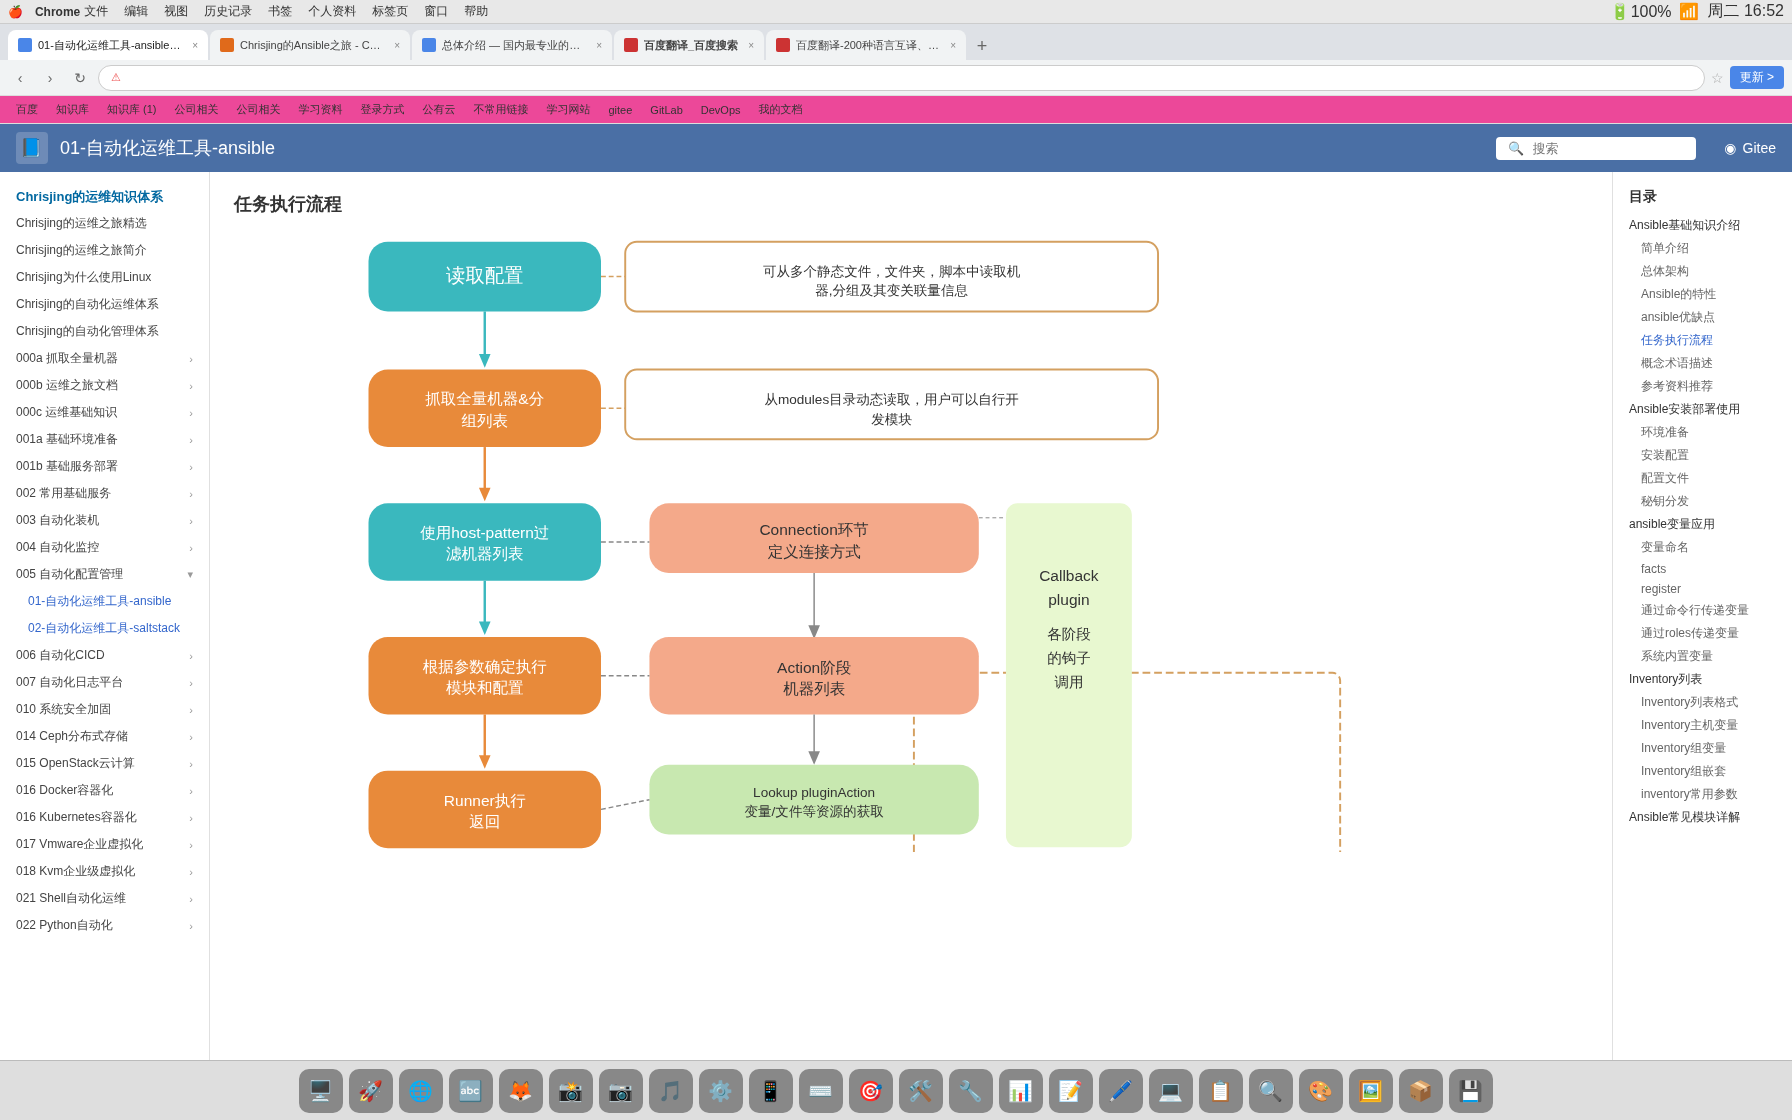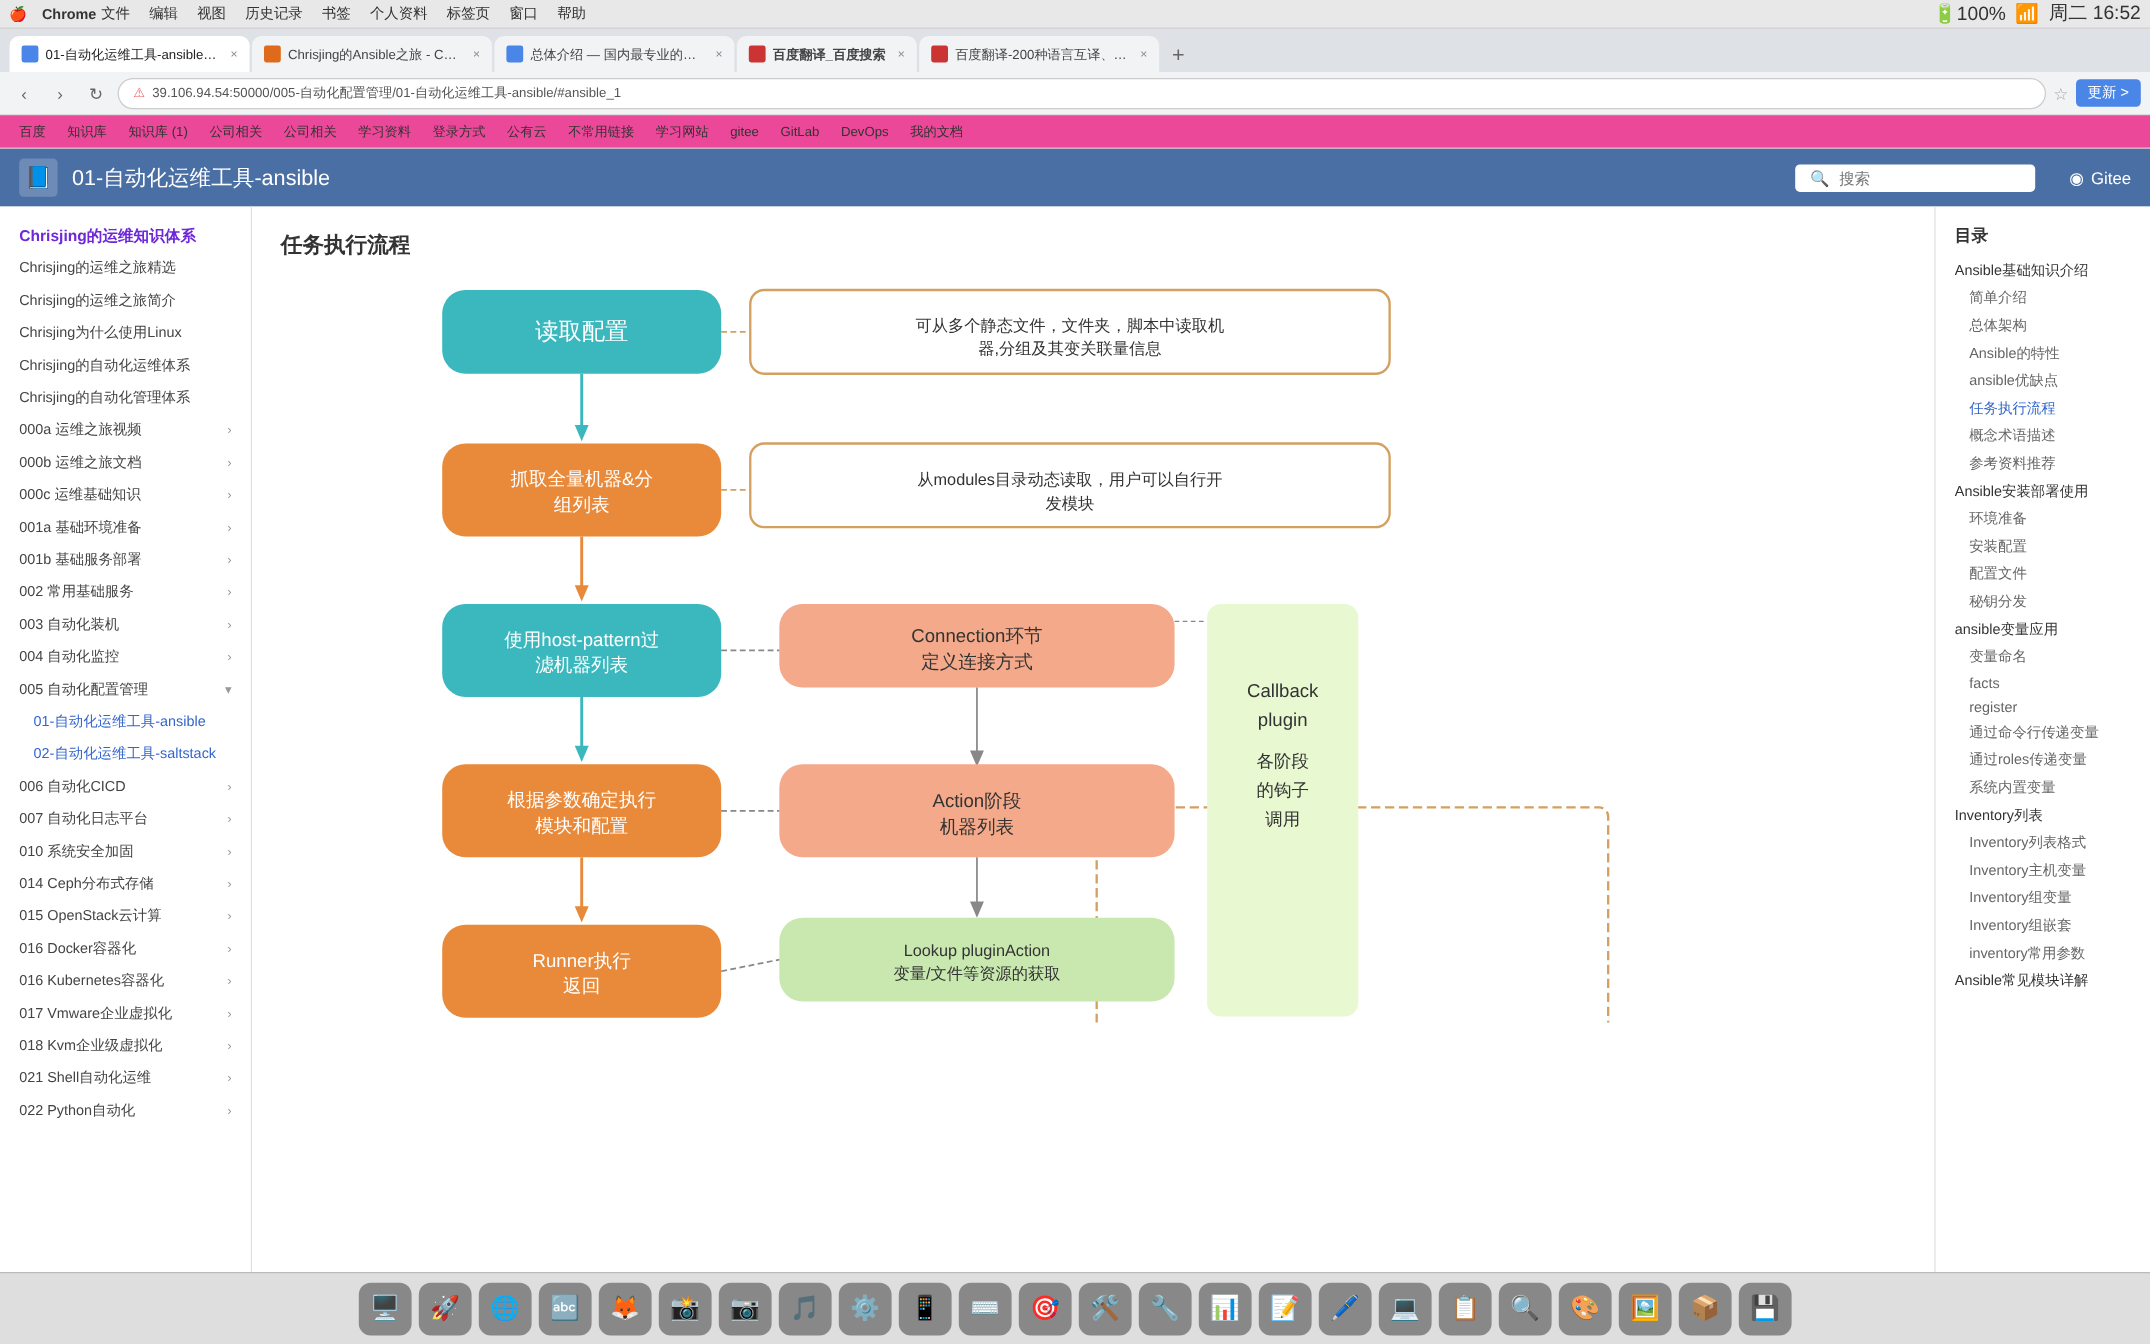--- a/index.html
+++ b/index.html
@@ -145,21 +145,21 @@
       width: 210px;
       background: white;
       border-right: 1px solid #e0e0e0;
       overflow-y: auto;
       flex-shrink: 0;
       padding: 8px 0;
     }
     .sidebar-header {
       font-size: 13px;
       font-weight: bold;
-      color: #6d28d9;
+      color: #0369a1;
       padding: 8px 16px 4px;
     }
     .sidebar-item {
       display: flex;
       align-items: center;
       padding: 5px 16px;
       font-size: 12px;
       color: #444;
       cursor: pointer;
       justify-content: space-between;
@@ -290,21 +290,20 @@
     </div>
     <div class="tab-new">+</div>
   </div>
 
 <div class="address-row">
   <div class="nav-btn">‹</div>
   <div class="nav-btn">›</div>
   <div class="nav-btn">↻</div>
   <div class="address-bar">
     <span class="lock-icon">⚠</span>
-    <span style="font-size:11px; color:#555; flex:1; overflow:hidden; text-overflow:ellipsis; white-space:nowrap;">39.106.94.54:50000/005-自动化配置管理/01-自动化运维工具-ansible/#ansible_1</span>
   </div>
   <span class="star-btn">☆</span>
   <div class="update-btn">更新 &gt;</div>
 </div>
 
 <div class="bookmarks-bar" id="bookmarks-container">
     <div class="bookmark-item">百度</div>
     <div class="bookmark-item">知识库</div>
     <div class="bookmark-item">知识库 (1)</div>
     <div class="bookmark-item">公司相关</div>
@@ -347,21 +346,21 @@
         <div class="sidebar-item">
           <span>Chrisjing为什么使用Linux</span>
         </div>
         <div class="sidebar-item">
           <span>Chrisjing的自动化运维体系</span>
         </div>
         <div class="sidebar-item">
           <span>Chrisjing的自动化管理体系</span>
         </div>
         <div class="sidebar-item">
-          <span>000a 运维之旅视频</span>
+          <span>000a 抓取全量机器</span>
           <span class="sidebar-chevron">›</span>
         </div>
         <div class="sidebar-item">
           <span>000b 运维之旅文档</span>
           <span class="sidebar-chevron">›</span>
         </div>
         <div class="sidebar-item">
           <span>000c 运维基础知识</span>
           <span class="sidebar-chevron">›</span>
         </div>

